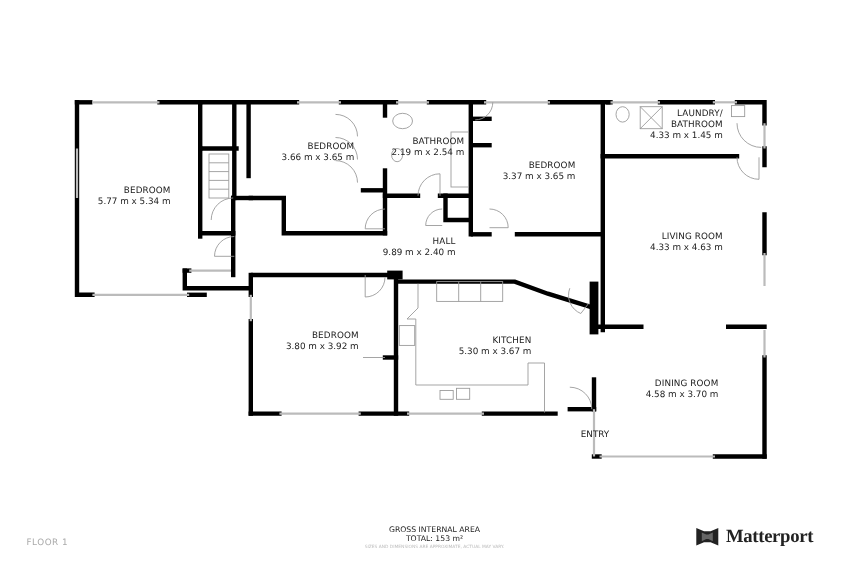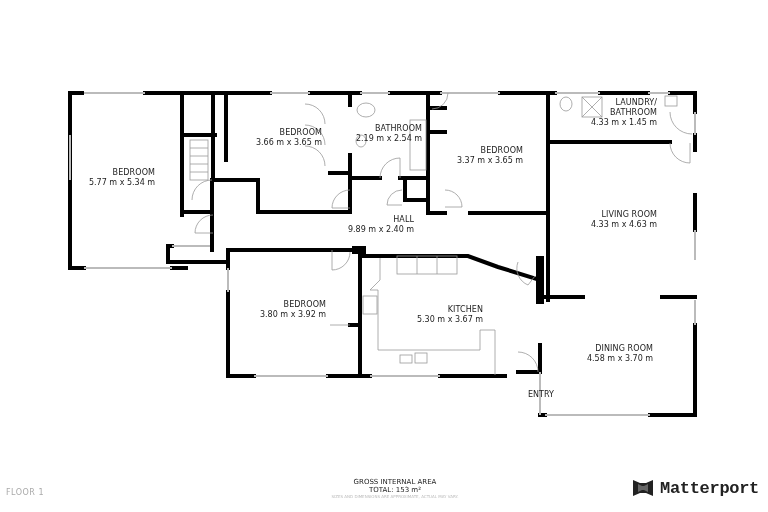--- a/index.html
+++ b/index.html
@@ -2,26 +2,26 @@
 <html><head>
 <meta charset="utf-8">
 <style>
   html, body { margin: 0; padding: 0; background: #ffffff; }
   body { width: 768px; height: 512px; position: relative; overflow: hidden; font-family: "DejaVu Sans", sans-serif; }
   #plan { position: absolute; left: 0; top: 0; width: 768px; height: 512px; }
   .room-label { position: absolute; text-align: right; font-size: 8px; line-height: 10px; color: #222; white-space: nowrap; transform: translateX(-50%); }
   .room-label .name { display: block; letter-spacing: 0.1px; }
   .room-label .dims { display: block; }
   .entry-label { position: absolute; font-size: 8px; color: #222; left: 528px; top: 363px; margin-top: 27px; }
-  .floor-label { position: absolute; left: 6px; top: 488px; font-size: 8px; color: #aaa; letter-spacing: 0.5px; }
+  .floor-label { position: absolute; left: 24px; top: 488px; font-size: 8px; color: #aaa; letter-spacing: 0.5px; }
   .gia { position: absolute; left: 395px; top: 478px; transform: translateX(-50%); text-align: center; color: #222; }
   .gia .t1, .gia .t2 { display: block; font-size: 7px; line-height: 8px; }
   .gia .t3 { display: block; font-size: 4px; color: #bbb; line-height: 6px; white-space: nowrap; }
   .brand { position: absolute; left: 632px; top: 478px; display: flex; align-items: center; }
-  .brand-text { font-family: Liberation Mono, monospace; font-weight: bold; font-size: 17px; color: #222; margin-left: 6px; letter-spacing: -0.3px; }
+  .brand-text { font-family: Liberation Serif, serif; font-weight: bold; font-size: 17px; color: #222; margin-left: 6px; letter-spacing: -0.3px; }
 </style>
 </head>
 <body>
 
 <svg id="plan" viewBox="0 0 768 512" xmlns="http://www.w3.org/2000/svg">
   <g stroke="#000" stroke-width="4" fill="none" stroke-linecap="square">
 
     <path d="M70 93 L70 268 L84 268"></path>
     <path d="M70 93 L82 93"></path>
     <path d="M145 93 L182 93"></path>

